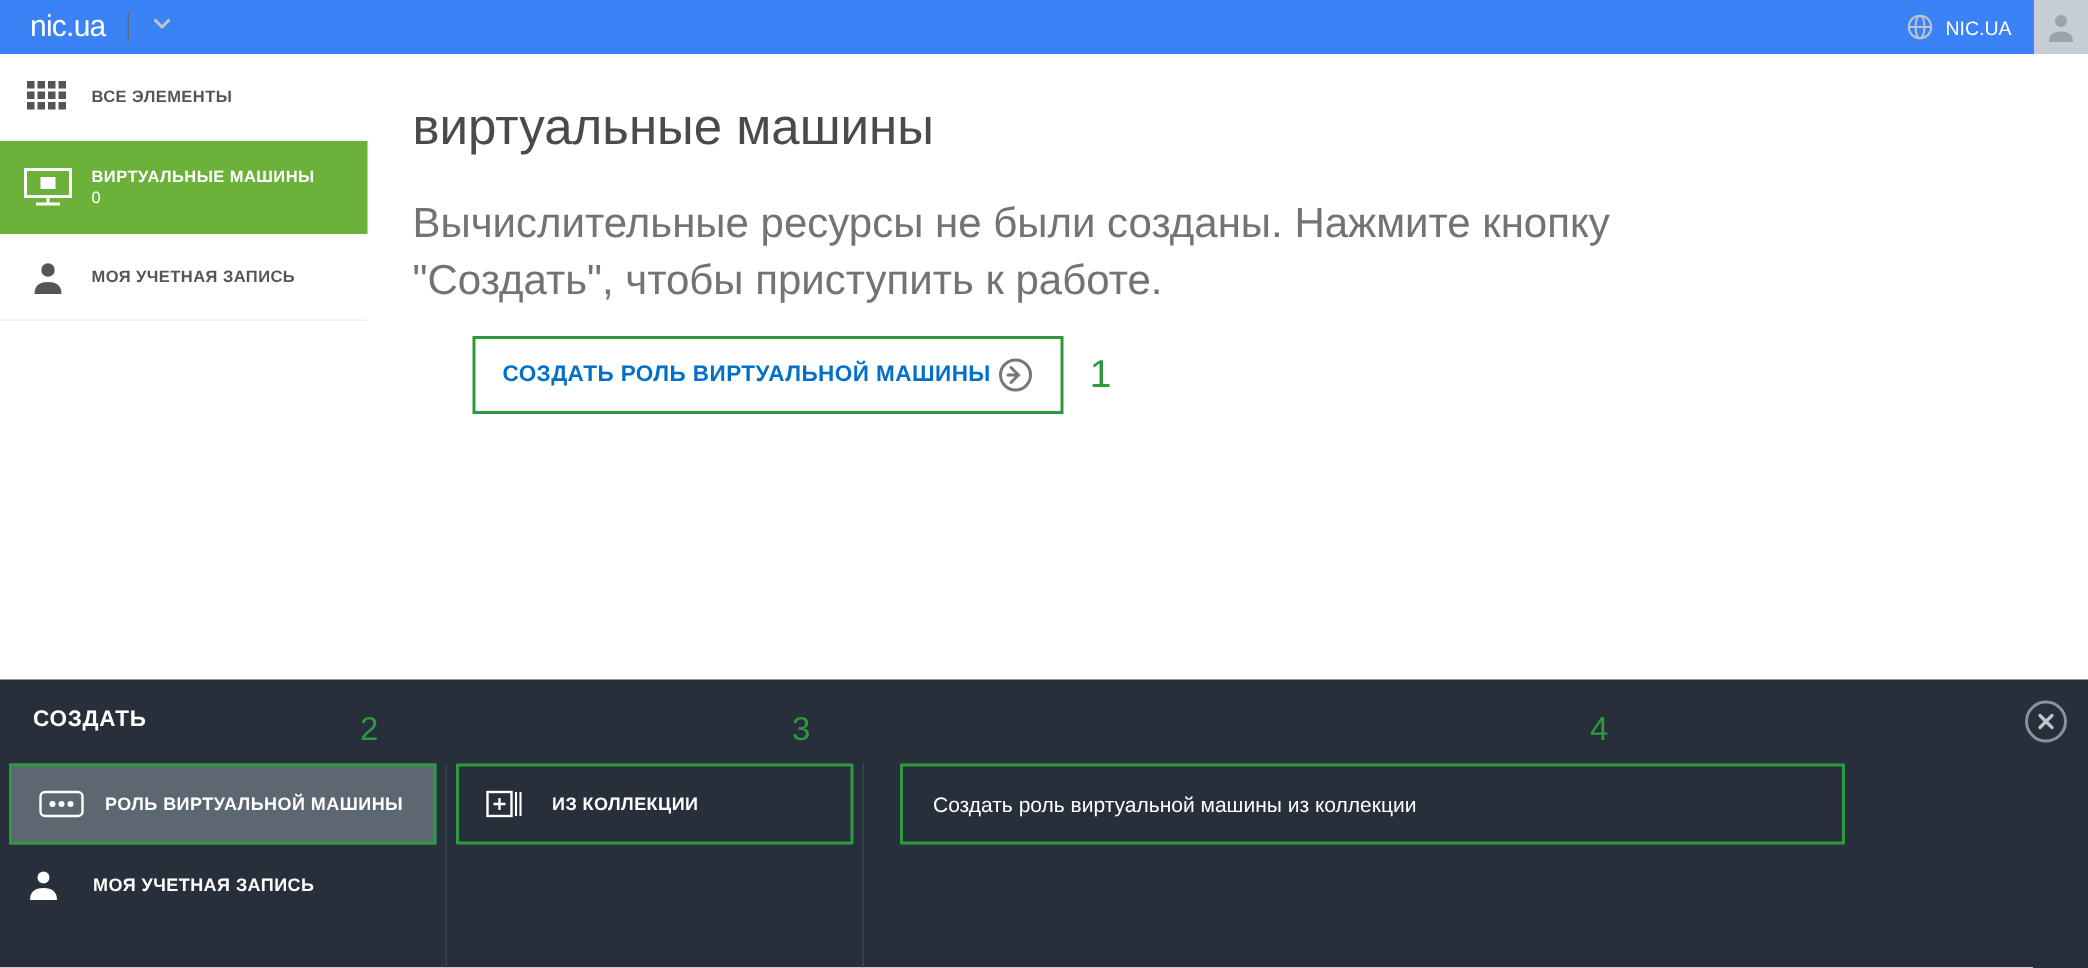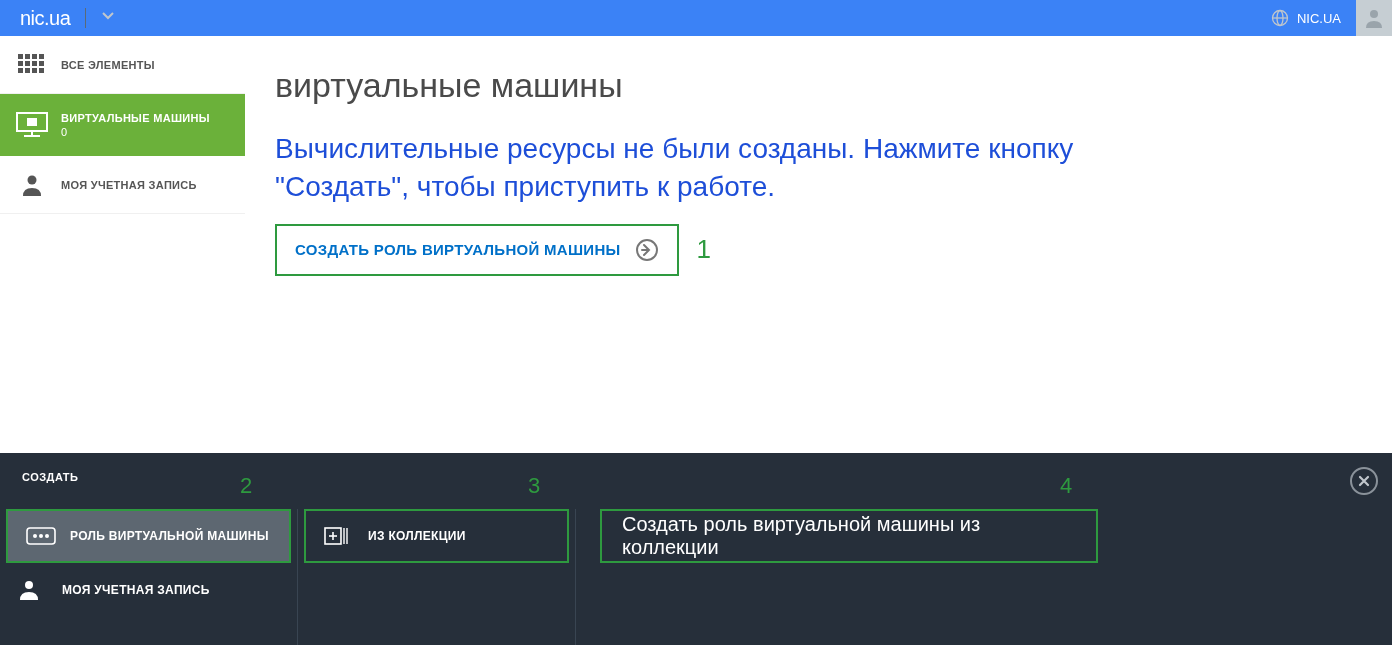--- a/index.html
+++ b/index.html
@@ -18,40 +18,40 @@
 .sidebar { position: absolute; top: 36px; left: 0; width: 245px; background: #fff; }
 .side-item { display: flex; align-items: center; height: 58px; padding: 12px 15px; font-size: 11px; font-weight: 600; color: #555; cursor: pointer; border-bottom: 1px solid #f0f0f0; letter-spacing: 0.3px; }
 .side-item.active { background: #6bb13a; color: #fff; border-bottom: none; height: 62px; }
 .side-icon { width: 34px; height: 34px; margin-right: 12px; flex-shrink: 0; display: flex; align-items: center; justify-content: center; }
 .side-text-col { display: flex; flex-direction: column; line-height: 1.3; }
 .side-count { font-size: 11px; font-weight: 400; }
 
 
 .main { position: absolute; top: 36px; left: 245px; right: 0; padding: 30px 30px; }
 .page-title { font-size: 34px; font-weight: 300; color: #4a4a4a; margin-bottom: 25px; }
-.page-desc { font-size: 28px; font-weight: 300; color: #1d4ed8; line-height: 1.35; margin-bottom: 18px; max-width: 900px; }
+.page-desc { font-size: 28px; font-weight: 300; color: #737373; line-height: 1.35; margin-bottom: 18px; max-width: 900px; }
 .inline-row { display: flex; align-items: center; gap: 18px; }
-.create-btn { border: 2px solid #2e9a3f; padding: 12px 18px; display: inline-flex; align-items: center; gap: 14px; cursor: pointer; }
+.create-btn { border: 2px solid #2e9a3f; padding: 12px 18px; display: inline-flex; align-items: center; gap: 4px; cursor: pointer; margin-left: 40px; }
 .create-btn-text { color: #0070c8; font-size: 15px; font-weight: 600; letter-spacing: 0.3px; }
 .arrow-circle { width: 24px; height: 24px; }
 .annot { color: #2e9a3f; font-size: 26px; font-weight: 400; }
 
 
 .drawer { position: absolute; bottom: 0; left: 0; right: 0; height: 192px; background: #262f3a; color: #fff; }
-.drawer-head { padding: 18px 22px 8px 22px; font-size: 11px; font-weight: 600; letter-spacing: 0.5px; }
+.drawer-head { padding: 18px 22px 8px 22px; font-size: 15px; font-weight: 600; letter-spacing: 0.5px; }
 .close-x { position: absolute; top: 14px; right: 14px; width: 28px; height: 28px; border: 2px solid #8a929a; border-radius: 50%; display: flex; align-items: center; justify-content: center; color: #c0c6cc; font-size: 14px; font-weight: bold; cursor: pointer; }
 .drawer-cols { display: flex; position: absolute; top: 56px; left: 0; right: 0; bottom: 0; }
 .col1 { width: 298px; border-right: 1px solid #394552; }
 .col2 { width: 278px; border-right: 1px solid #394552; }
 .col3 { flex: 1; padding-left: 24px; }
 .d-item { display: flex; align-items: center; height: 54px; padding: 0 18px; font-size: 12px; font-weight: 600; letter-spacing: 0.3px; cursor: pointer; }
 .d-item.hl { background: #5d6771; border: 2px solid #2e9a3f; }
 .d-item.b2 { border: 2px solid #2e9a3f; margin: 0 6px 0 6px; }
 .d-item .d-icon { width: 30px; height: 22px; margin-right: 14px; flex-shrink: 0; }
-.col3-box { border: 2px solid #2e9a3f; height: 54px; display: flex; align-items: center; padding: 0 20px; font-size: 20px; font-weight: 300; width: 498px; }
+.col3-box { border: 2px solid #2e9a3f; height: 54px; display: flex; align-items: center; padding: 0 20px; font-size: 14px; font-weight: 300; width: 630px; }
 
 
 .drawer-annot { position: absolute; color: #2e9a3f; font-size: 22px; }
 </style>
 </head>
 <body>
 
 <div class="header">
   <div class="logo">nic.ua</div>
   <div class="divider-v"></div>

